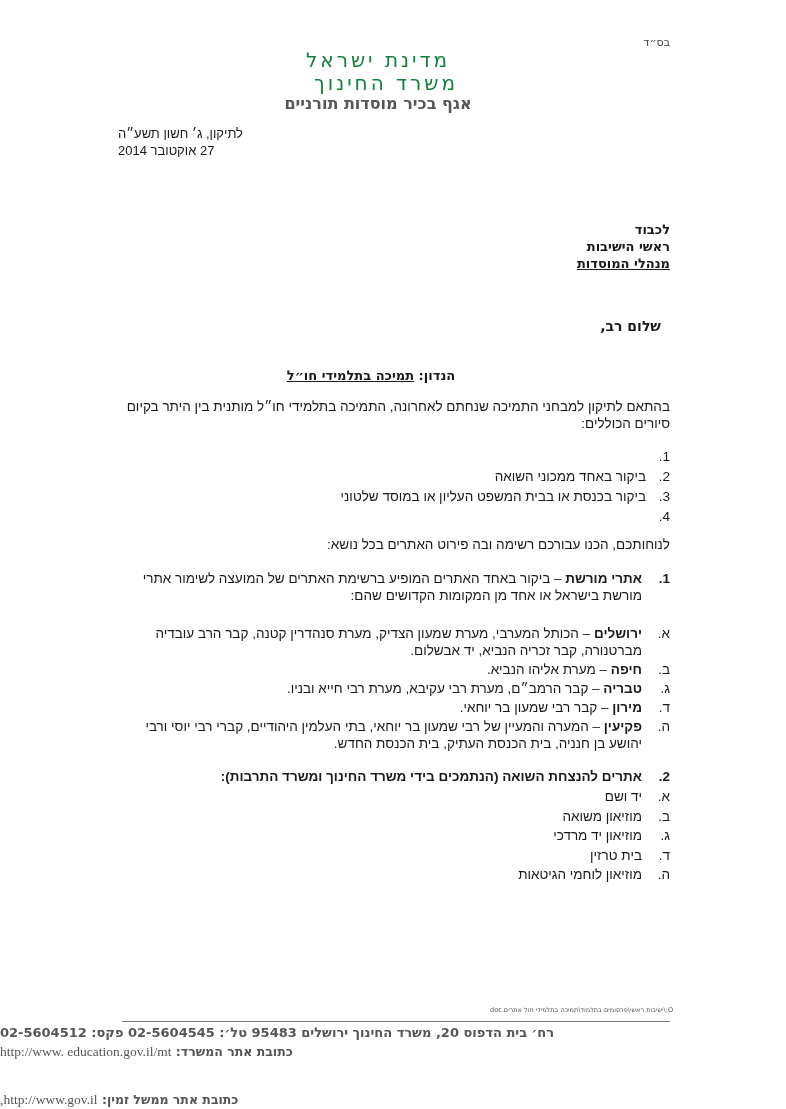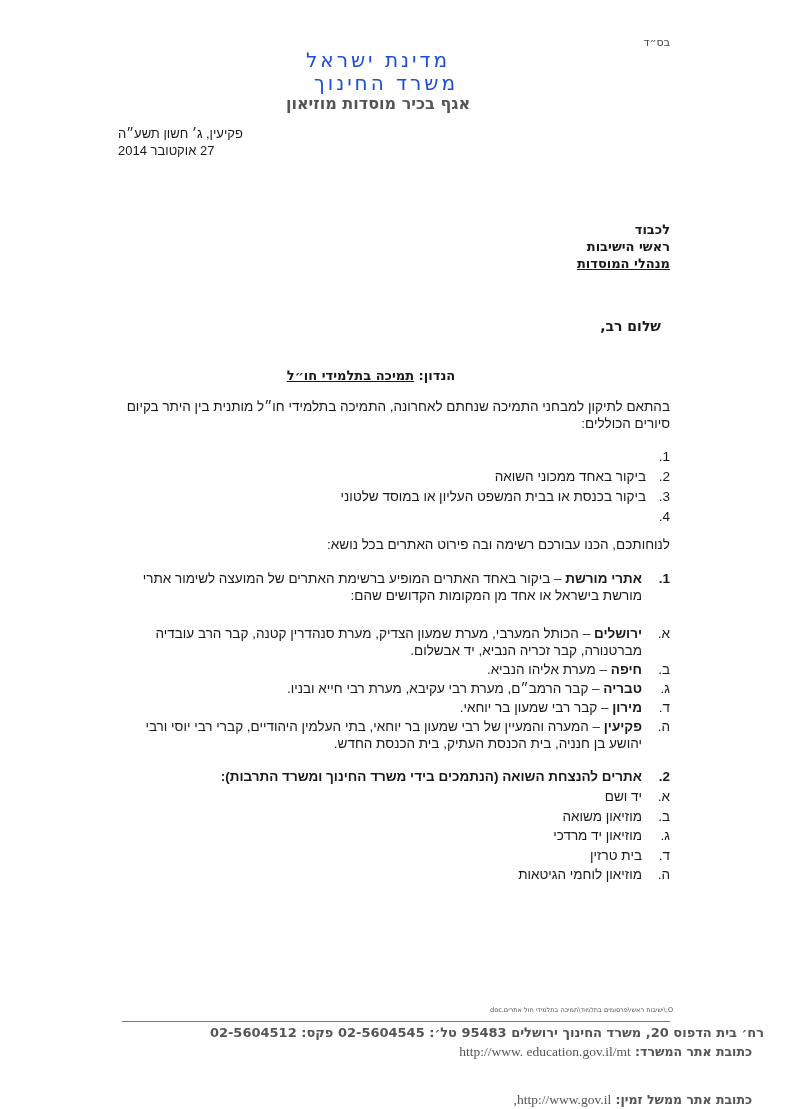--- a/index.html
+++ b/index.html
@@ -2,21 +2,21 @@
 <html lang="he" dir="rtl"><head>
 <meta charset="utf-8">
 <style>
   * { box-sizing: border-box; margin: 0; padding: 0; }
   html, body { width: 786px; height: 1109px; background: #ffffff; overflow: hidden; }
   body { position: relative; font-family: "DejaVu Sans", sans-serif; color: #1a1a1a; direction: rtl; }
   .abs { position: absolute; white-space: nowrap; }
 
   .bsd { top: 36px; right: 116px; font-size: 11px; color: #444; font-family: "DejaVu Sans", sans-serif; }
 
-  .hdr { left: 0; width: 786px; text-align: center; color: #1d4ed8; }
+  .hdr { left: 0; width: 786px; text-align: center; color: #15803d; }
   .hdr1 { top: 48px; font-size: 20px; letter-spacing: 3px; font-family: "DejaVu Sans", sans-serif; padding-right: 30px; }
   .hdr2 { top: 71px; font-size: 20px; letter-spacing: 3px; font-family: "DejaVu Sans", sans-serif; padding-right: 30px; margin-left: 8px; }
   .hdr3 { top: 94px; font-size: 16px; font-weight: bold; color: #555; padding-right: 30px; }
 
   .date { left: 118px; font-size: 13px; font-family: "Liberation Sans", sans-serif; direction: rtl; }
   .date1 { top: 126px; }
   .date2 { top: 143px; }
 
   .addr { right: 116px; font-size: 13px; font-weight: bold; }
   .addr1 { top: 222px; }
@@ -49,41 +49,41 @@
   .sublist .li { display: flex; direction: rtl; margin-bottom: 2px; }
   .sublist .let { width: 28px; flex: none; }
   .sublist .txt { flex: 1; }
 
   .sublist2 { top: 787px; right: 116px; width: 300px; font-size: 13.5px; line-height: 19.5px; font-family: "Liberation Sans", sans-serif; }
   .sublist2 .li { display: flex; direction: rtl; }
   .sublist2 .let { width: 28px; flex: none; }
 
   .filepath { top: 1006px; right: 113px; font-size: 6.5px; color: #555; }
   .rule { position: absolute; top: 1021px; left: 122px; width: 548px; height: 1px; background: #777; }
-  .foot { left: 0; width: 786px; text-align: right; color: #555; font-weight: bold; }
+  .foot { left: 0; width: 786px; text-align: left; color: #555; font-weight: bold; }
   .foot1 { top: 1025px; font-size: 13px; font-family: "DejaVu Sans", sans-serif; padding-right: 22px; }
   .foot2 { top: 1046px; font-size: 12.5px; padding-right: 34px; margin-top: 46px; }
   .foot3 { top: 1044px; font-size: 12.5px; padding-right: 34px; }
   .foot .url { font-weight: normal; font-family: "Liberation Serif", serif; font-size: 13.5px; }
 </style>
 </head>
 <body>
 
 <div>
 
   <div class="abs bsd">בס״ד</div>
 
   <div>
     <div class="abs hdr hdr1">מדינת ישראל</div>
     <div class="abs hdr hdr2">משרד החינוך</div>
-    <div class="abs hdr hdr3">אגף בכיר מוסדות מוזיאון</div>
+    <div class="abs hdr hdr3">אגף בכיר מוסדות תורניים</div>
   </div>
 
   <div>
-    <div class="abs date date1">פקיעין, ג׳ חשון תשע״ה</div>
+    <div class="abs date date1">לתיקון, ג׳ חשון תשע״ה</div>
     <div class="abs date date2">27 אוקטובר 2014</div>
   </div>
 
   <div>
     <div class="abs addr addr1">לכבוד</div>
     <div class="abs addr addr2">ראשי הישיבות</div>
     <div class="abs addr addr3">מנהלי המוסדות</div>
   </div>
 
   <div class="abs greet">שלום רב,</div>

